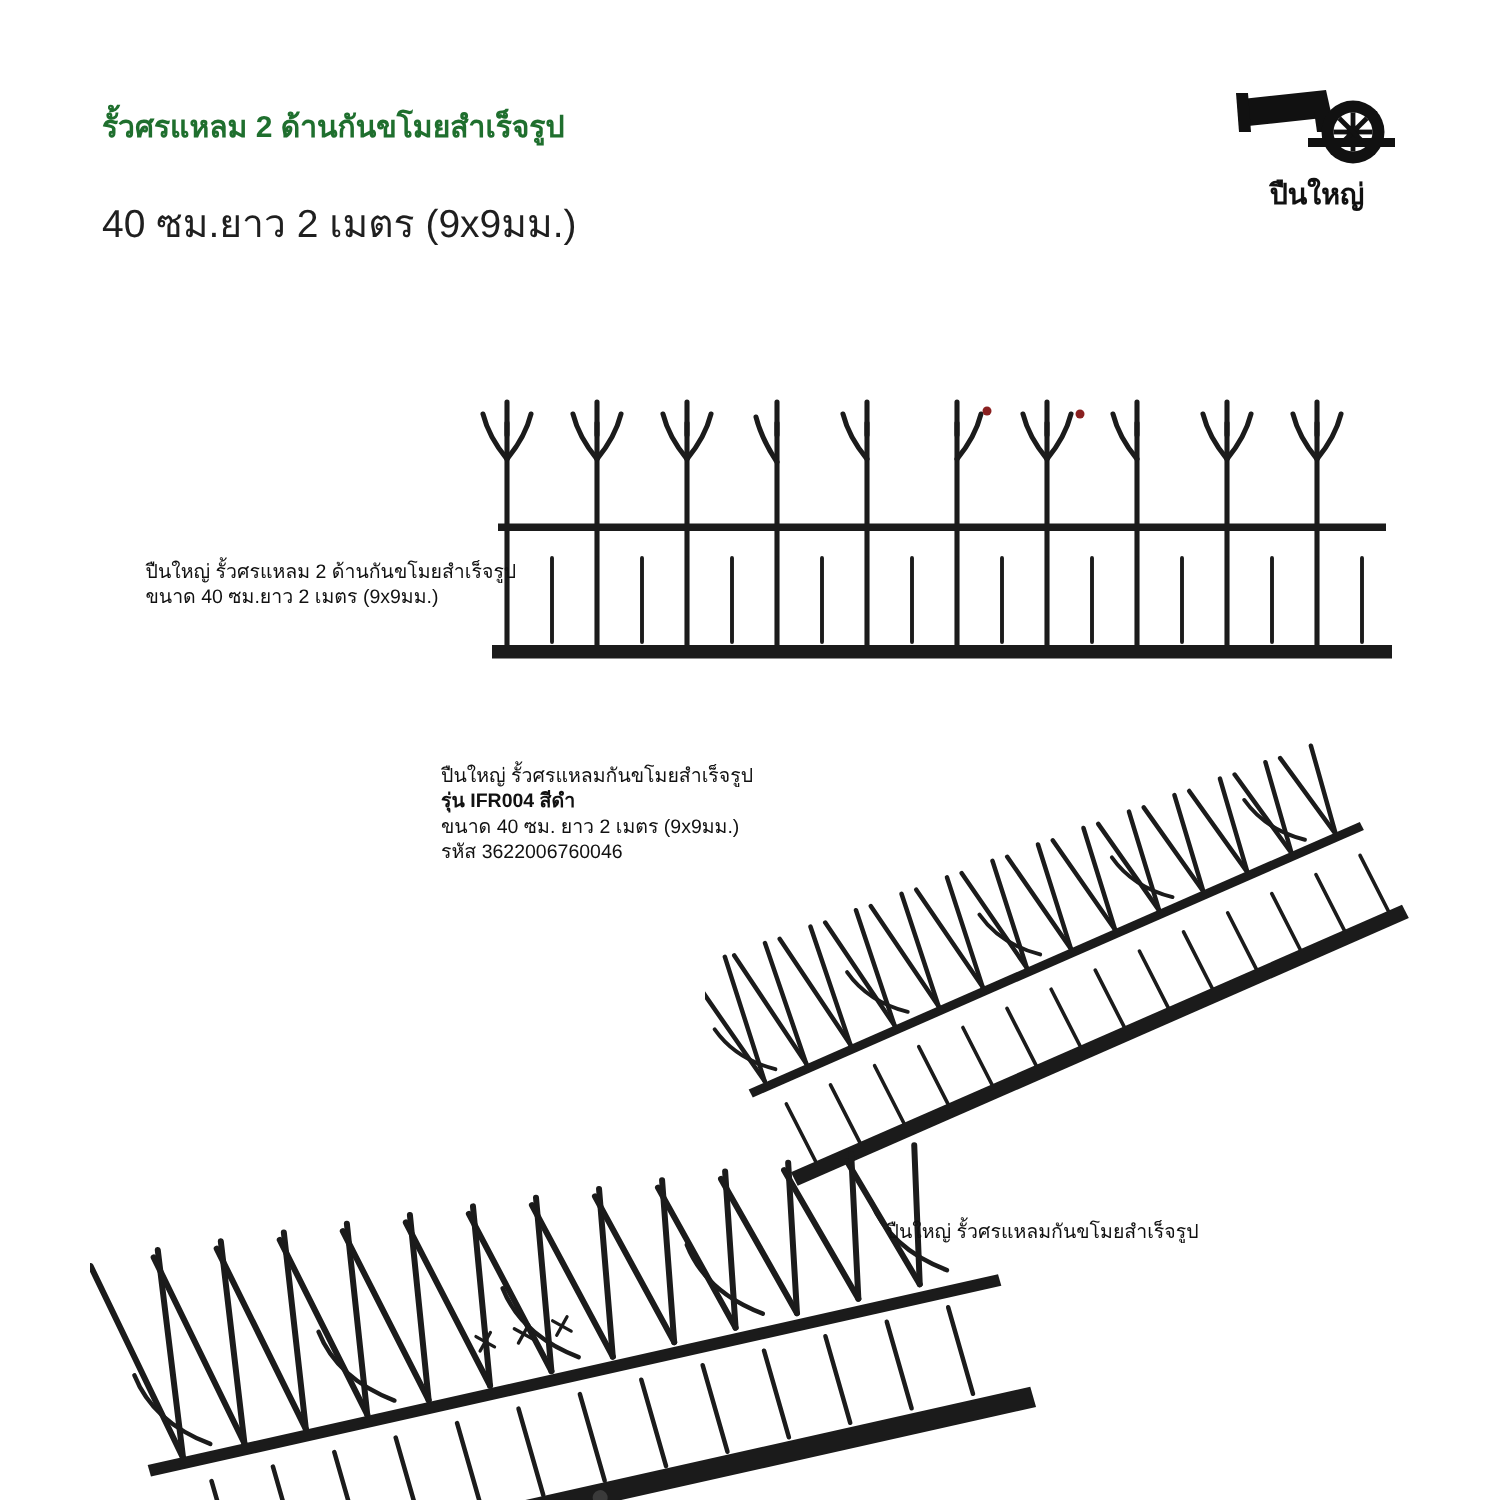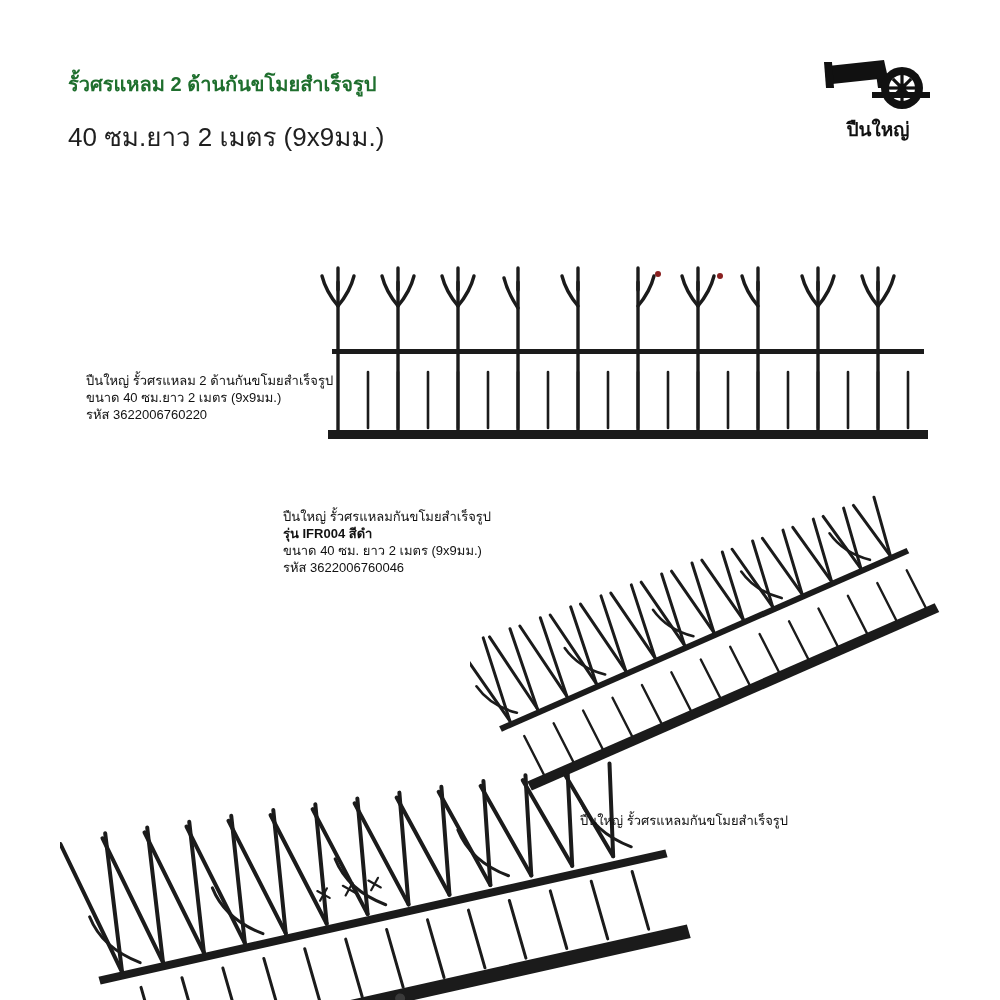--- a/index.html
+++ b/index.html
@@ -31,21 +31,21 @@
     top: 68px;
     font-size: 20px;
     font-weight: bold;
     color: #1f6f2e;
     letter-spacing: 0px;
     white-space: nowrap;
   }
   .title-sub {
     position: absolute;
     left: 68px;
-    top: 116px;
+    top: 128px;
     font-size: 26px;
     font-weight: normal;
     color: #1f1f1f;
     white-space: nowrap;
   }
 
   
   .brand-logo {
     position: absolute;
     right: 62px;
@@ -75,21 +75,21 @@
   }
 
   
   .caption {
     position: absolute;
     font-size: 13px;
     line-height: 17px;
     color: #111111;
     white-space: nowrap;
   }
-  .caption .ln { display: block; }
+  .caption .ln { display: block; margin-left: 11px; }
   .caption .ln.bold { font-weight: bold; }
 
   #caption-ifr006 { left: 86px; top: 182px; }
   #caption-ifr004 { left: 283px; top: 318px; }
   #caption-ifr005 { left: 580px; top: 622px; }
 
   
   .product {
     position: absolute;
   }
@@ -221,21 +221,20 @@
       <rect x="10" y="170" width="600" height="9" fill="#1b1b1b"></rect>
 
       <circle cx="340" cy="14" r="3" fill="#8a2020"></circle>
       <circle cx="402" cy="16" r="3" fill="#8a2020"></circle>
     </svg>
   </div>
 
   <div class="caption" id="caption-ifr006">
     <span class="ln">ปืนใหญ่  รั้วศรแหลม 2 ด้านกันขโมยสำเร็จรูป</span>
     <span class="ln">ขนาด 40 ซม.ยาว 2 เมตร (9x9มม.)</span>
-    <span class="ln">รหัส 3622006760220</span>
   </div>
 
   <div class="product" id="product-ifr004">
     <svg width="490" height="360" viewBox="0 0 490 360">
       <g transform="rotate(-27 245 180)">
         <g stroke="#1b1b1b" fill="none" stroke-width="3" stroke-linecap="round">
 
           <g>
             <path d="M30 150 L18 62"></path>
               <path d="M30 150 L44 64"></path>

